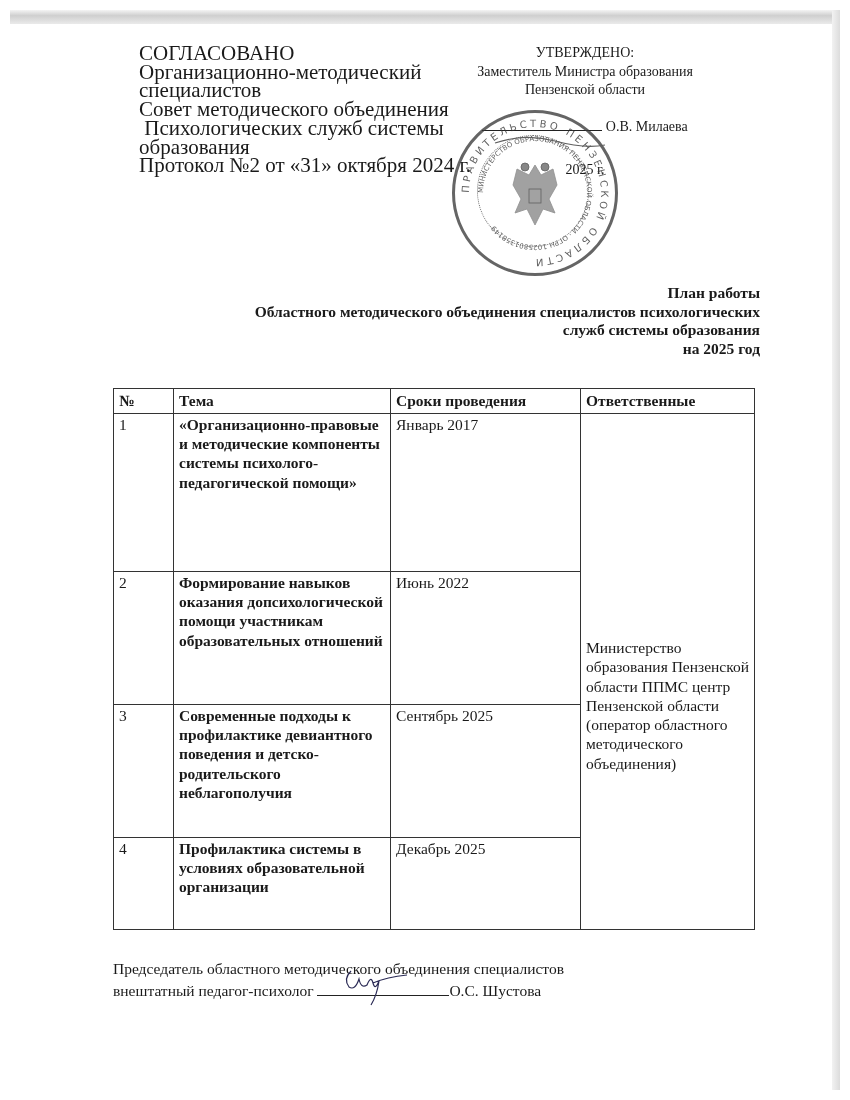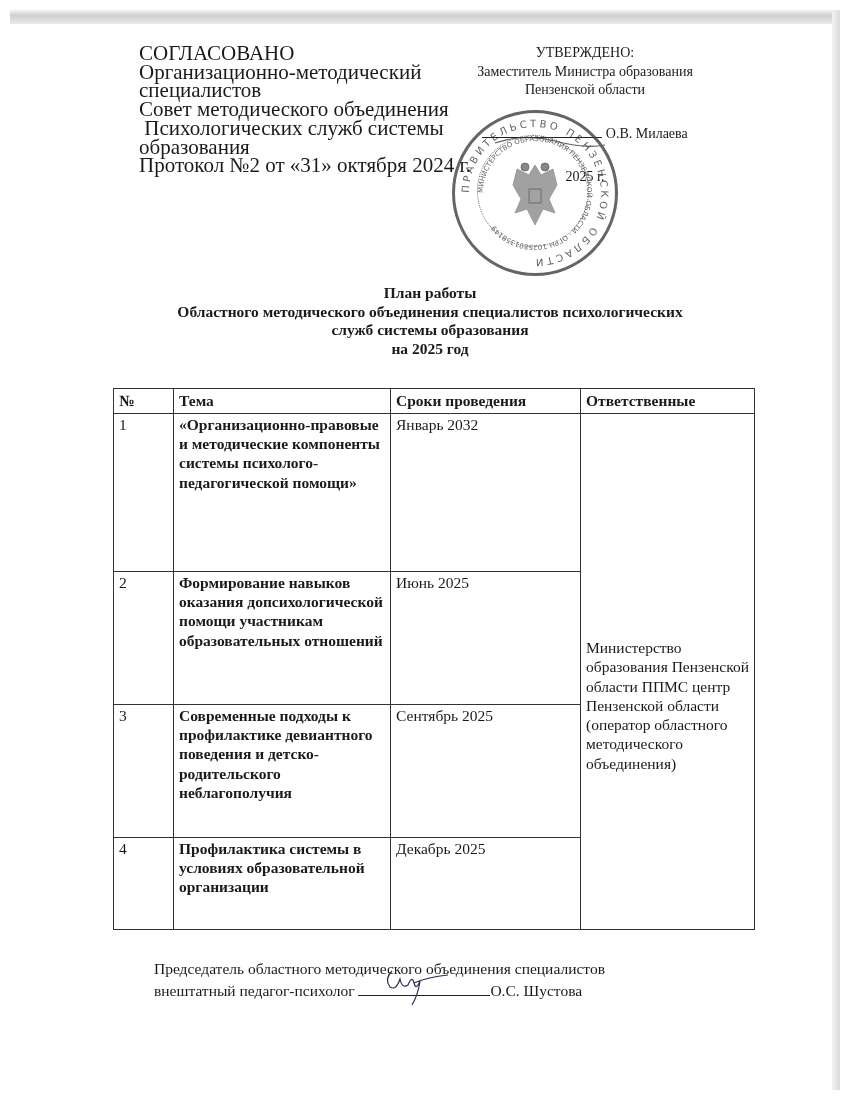--- a/index.html
+++ b/index.html
@@ -17,51 +17,51 @@
   }
   .block-left {
     position:absolute; left:139px; top:44px; width:320px;
     font-size:21px; line-height:18.7px;font-family:Liberation Serif, serif;
   }
   .block-left div { white-space:nowrap; }
   .block-right {
     position:absolute; right:100px; top:44px; width:330px; text-align:center;
     font-size:14px; line-height:18.7px;
   }
-  .block-right .sign { margin-top:25px; }
+  .block-right .sign { margin-top:18px; }
   .block-right .date { margin-top:24px; }
   .stamp {
     position:absolute; left:452px; top:110px; width:160px; height:160px;
     border-radius:50%; border:3px solid #3a3a3a; opacity:0.78;
   }
   .stamp .inner {
     position:absolute; left:22px; top:22px; width:110px; height:110px;
     border-radius:50%; border:1px dotted #444;
   }
   .stamp svg { position:absolute; left:0; top:0; }
   .title {
-    position:absolute; left:100px; top:284px; width:660px; text-align:center;
+    position:absolute; left:100px; top:284px; width:660px; text-align:right;
     font-weight:bold; font-size:15.5px; line-height:18.5px;
   }
   table.plan {
     position:absolute; left:113px; top:388px; width:642px;
     border-collapse:collapse; font-size:15.5px; line-height:19.2px;
   }
   table.plan td, table.plan th {
     border:1px solid #333; vertical-align:top; padding:1px 4px 0 5px; text-align:left;
   }
   table.plan th { font-weight:bold; height:22px; padding-top:2px; }
   .c1 { width:50px; }
   .c2 { width:207px; }
   .c3 { width:180px; }
   .topic { font-weight:bold; text-align:justify;margin-left:44px; }
   .resp { vertical-align:middle !important; text-align:justify; }
   .footer {
     position:absolute; left:113px; top:958px; width:600px;
-    font-size:15.5px; line-height:22px;margin-left:41px;
+    font-size:15.5px; line-height:22px;
   }
   .footer .line {
     display:inline-block; width:132px; border-bottom:1px solid #222; height:14px; position:relative;
   }
   .sig-scribble { position:absolute; left:20px; top:-20px; }
 </style>
 </head>
 <body>
 
 <div class="scan-top"></div>
@@ -122,27 +122,27 @@
   <tbody>
       <tr>
     <th class="c1">№</th>
     <th class="c2">Тема</th>
     <th class="c3">Сроки проведения</th>
     <th>Ответственные</th>
   </tr>
   <tr style="height:158px;">
     <td>1</td>
     <td class="topic">«Организационно-правовые и методические компоненты системы психолого-педагогической помощи»</td>
-    <td>Январь 2032</td>
+    <td>Январь 2017</td>
     <td class="resp" rowspan="4" style="vertical-align:top;padding-top:68px;margin-left:40px;">Министерство образования Пензенской области ППМС центр Пензенской области (оператор областного методического объединения)</td>
   </tr>
   <tr style="height:133px;">
     <td>2</td>
     <td class="topic">Формирование навыков оказания допсихологической помощи участникам образовательных отношений</td>
-    <td>Июнь 2025</td>
+    <td>Июнь 2022</td>
   </tr>
   <tr style="height:133px;">
     <td>3</td>
     <td class="topic">Современные подходы к профилактике девиантного поведения и детско-родительского неблагополучия</td>
     <td>Сентябрь 2025</td>
   </tr>
   <tr style="height:92px;">
     <td>4</td>
     <td class="topic">Профилактика системы в условиях образовательной организации</td>
     <td>Декабрь 2025</td>

